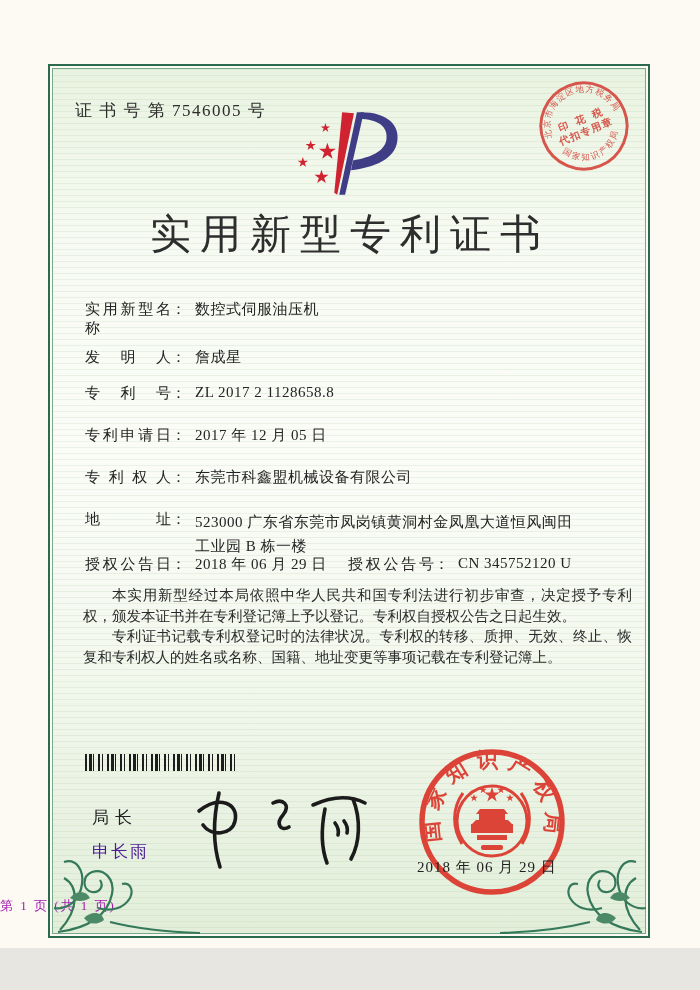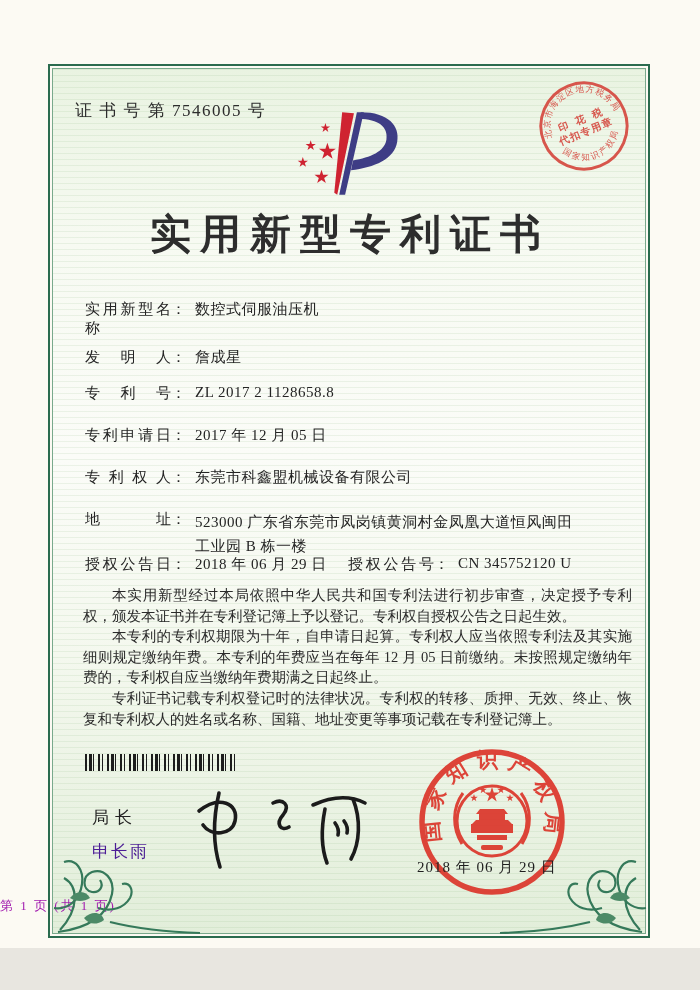--- a/index.html
+++ b/index.html
@@ -13,21 +13,21 @@
     border:2.5px solid #2a6b4e;box-sizing:border-box;
   }
   .frame-inner{
     position:absolute;inset:2px;border:1px solid #79a98c;
     background-image:
       repeating-linear-gradient(180deg, rgba(125,175,115,0.13) 0 1px, rgba(0,0,0,0) 1px 6px),
       linear-gradient(180deg,#e9f3e1 0%,#f7faf2 20%,#fbfcf8 45%,#f4f8ee 68%,#e2eeda 100%);
   }
   .abs{position:absolute;}
   .cert-no{left:75px;top:99px;font-size:17px;letter-spacing:1.5px;color:#2c2c2c;}
-  .title{left:0;top:207px;width:700px;text-align:center;font-size:41px;font-weight:700;
+  .title{left:0;top:207px;width:700px;text-align:center;font-size:41px;font-weight:400;
          letter-spacing:9px;color:#2d2d2d;}
   .field-row{left:85px;width:560px;font-size:15px;color:#242424;}
   .flabel{display:inline-block;width:86px;text-align:justify;text-align-last:justify;
           vertical-align:top;}
   .fcolon{display:inline-block;vertical-align:top;margin-right:9px;}
   .fvalue{display:inline-block;vertical-align:top;letter-spacing:0.5px;}
   .fvalue .line{display:block;line-height:24px;}
   .grant-right{position:absolute;left:263px;top:0;white-space:nowrap;}
   .body-text{left:83px;top:585px;width:549px;font-size:14.5px;line-height:20.6px;
              text-align:justify;color:#2a2a2a;}
@@ -109,21 +109,20 @@
   </div>
   <div class="abs field-row" style="top:555px">
     <span class="flabel">授权公告日</span><span class="fcolon">：</span><span class="fvalue">2018 年 06 月 29 日</span>
     <span class="grant-right">
       <span class="flabel">授权公告号</span><span class="fcolon">：</span><span class="fvalue">CN 345752120 U</span>
     </span>
   </div>
 
   <div class="abs body-text">
     <p>本实用新型经过本局依照中华人民共和国专利法进行初步审查，决定授予专利权，颁发本证书并在专利登记簿上予以登记。专利权自授权公告之日起生效。</p>
-    <p>本专利的专利权期限为十年，自申请日起算。专利权人应当依照专利法及其实施细则规定缴纳年费。本专利的年费应当在每年 12 月 05 日前缴纳。未按照规定缴纳年费的，专利权自应当缴纳年费期满之日起终止。</p>
     <p>专利证书记载专利权登记时的法律状况。专利权的转移、质押、无效、终止、恢复和专利权人的姓名或名称、国籍、地址变更等事项记载在专利登记簿上。</p>
   </div>
 
   <div class="abs barcode"></div>
 
   <div class="abs signer-title">局长</div>
   <div class="abs signer-name">申长雨</div>
 
   <svg class="abs signature" viewBox="0 0 190 110" fill="none" stroke="#1b1b1b" stroke-width="3.6" stroke-linecap="round">
     <path d="M34,18 C28,44 28,70 35,92"></path>

